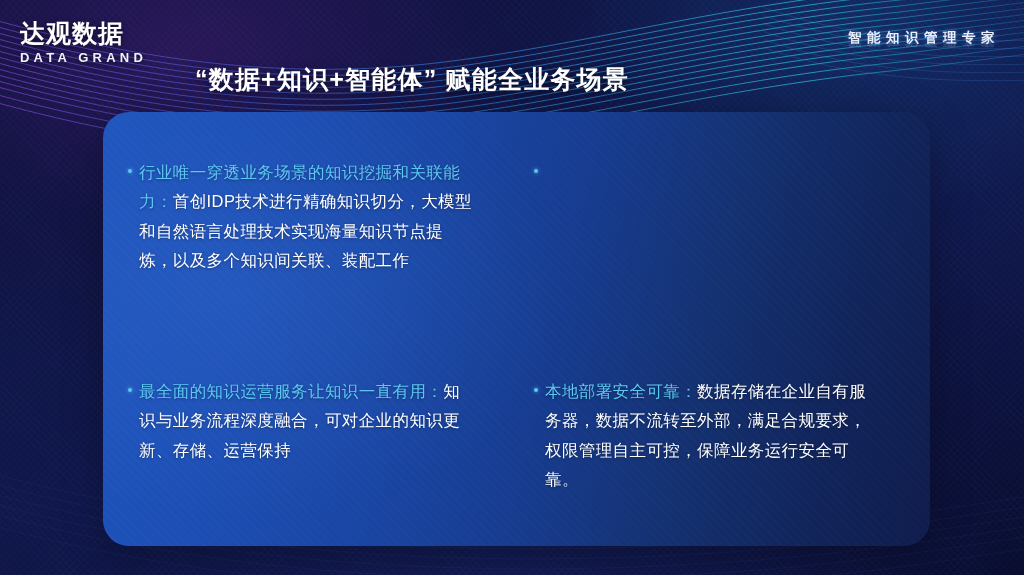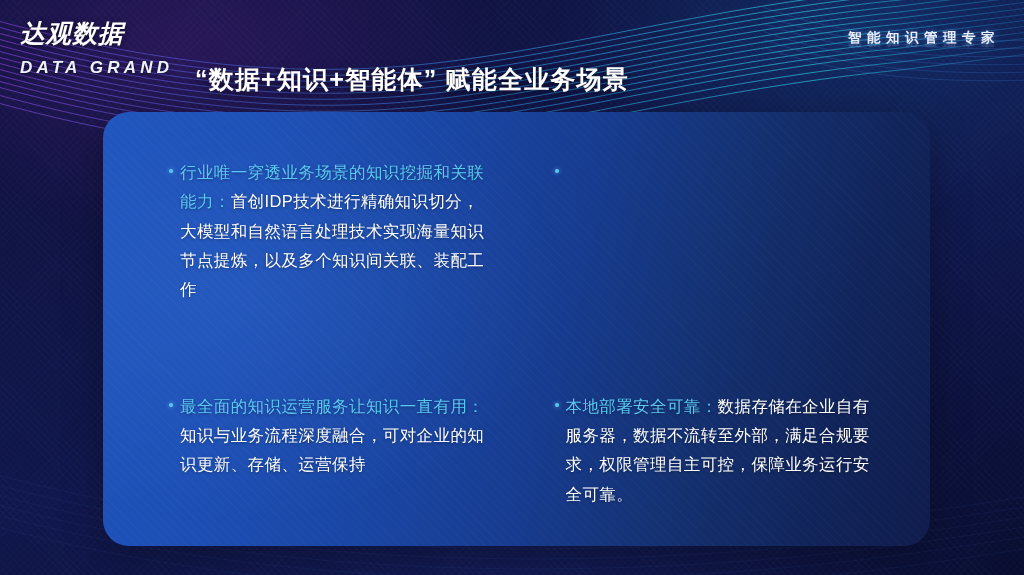--- a/index.html
+++ b/index.html
@@ -58,33 +58,32 @@
     height: 110px;
     pointer-events: none;
   }
 
   
   #logo {
     position: absolute;
     left: 20px;
     top: 20px;
     z-index: 6;
-    font-style: italic;
   }
   #logo .cn {
     font-size: 25px;
     font-weight: bold;
     color: #ffffff;
     letter-spacing: 1px;
     line-height: 1.05;
     text-shadow: 0 1px 5px rgba(0,0,0,0.55);
   }
   #logo .en {
-    margin-top: 12px;
-    font-size: 17px;
+    margin-top: 4px;
+    font-size: 13px;
     font-weight: bold;
     color: #eef3fb;
     letter-spacing: 4.2px;
     text-shadow: 0 1px 4px rgba(0,0,0,0.5);
   }
 
   
   #tagline {
     position: absolute;
     right: 24px;
@@ -155,21 +154,21 @@
     border-radius: 26px;
     background:
       radial-gradient(ellipse 480px 330px at 16% 42%, rgba(90,150,245,0.14) 0%, rgba(90,150,245,0) 70%),
       repeating-linear-gradient(45deg, rgba(255,255,255,0.018) 0px, rgba(255,255,255,0.018) 1px, rgba(0,0,0,0) 1px, rgba(0,0,0,0) 6px);
     pointer-events: none;
   }
 
   #grid {
     position: absolute;
     inset: 0;
-    padding: 46px 52px 0 66px;
+    padding: 46px 52px 0 25px;
     box-sizing: border-box;
     display: grid;
     grid-template-columns: 1fr 1fr;
     grid-template-rows: auto auto;
     column-gap: 62px;
     row-gap: 50px;
     z-index: 2;
   }
 
   .bullet {

